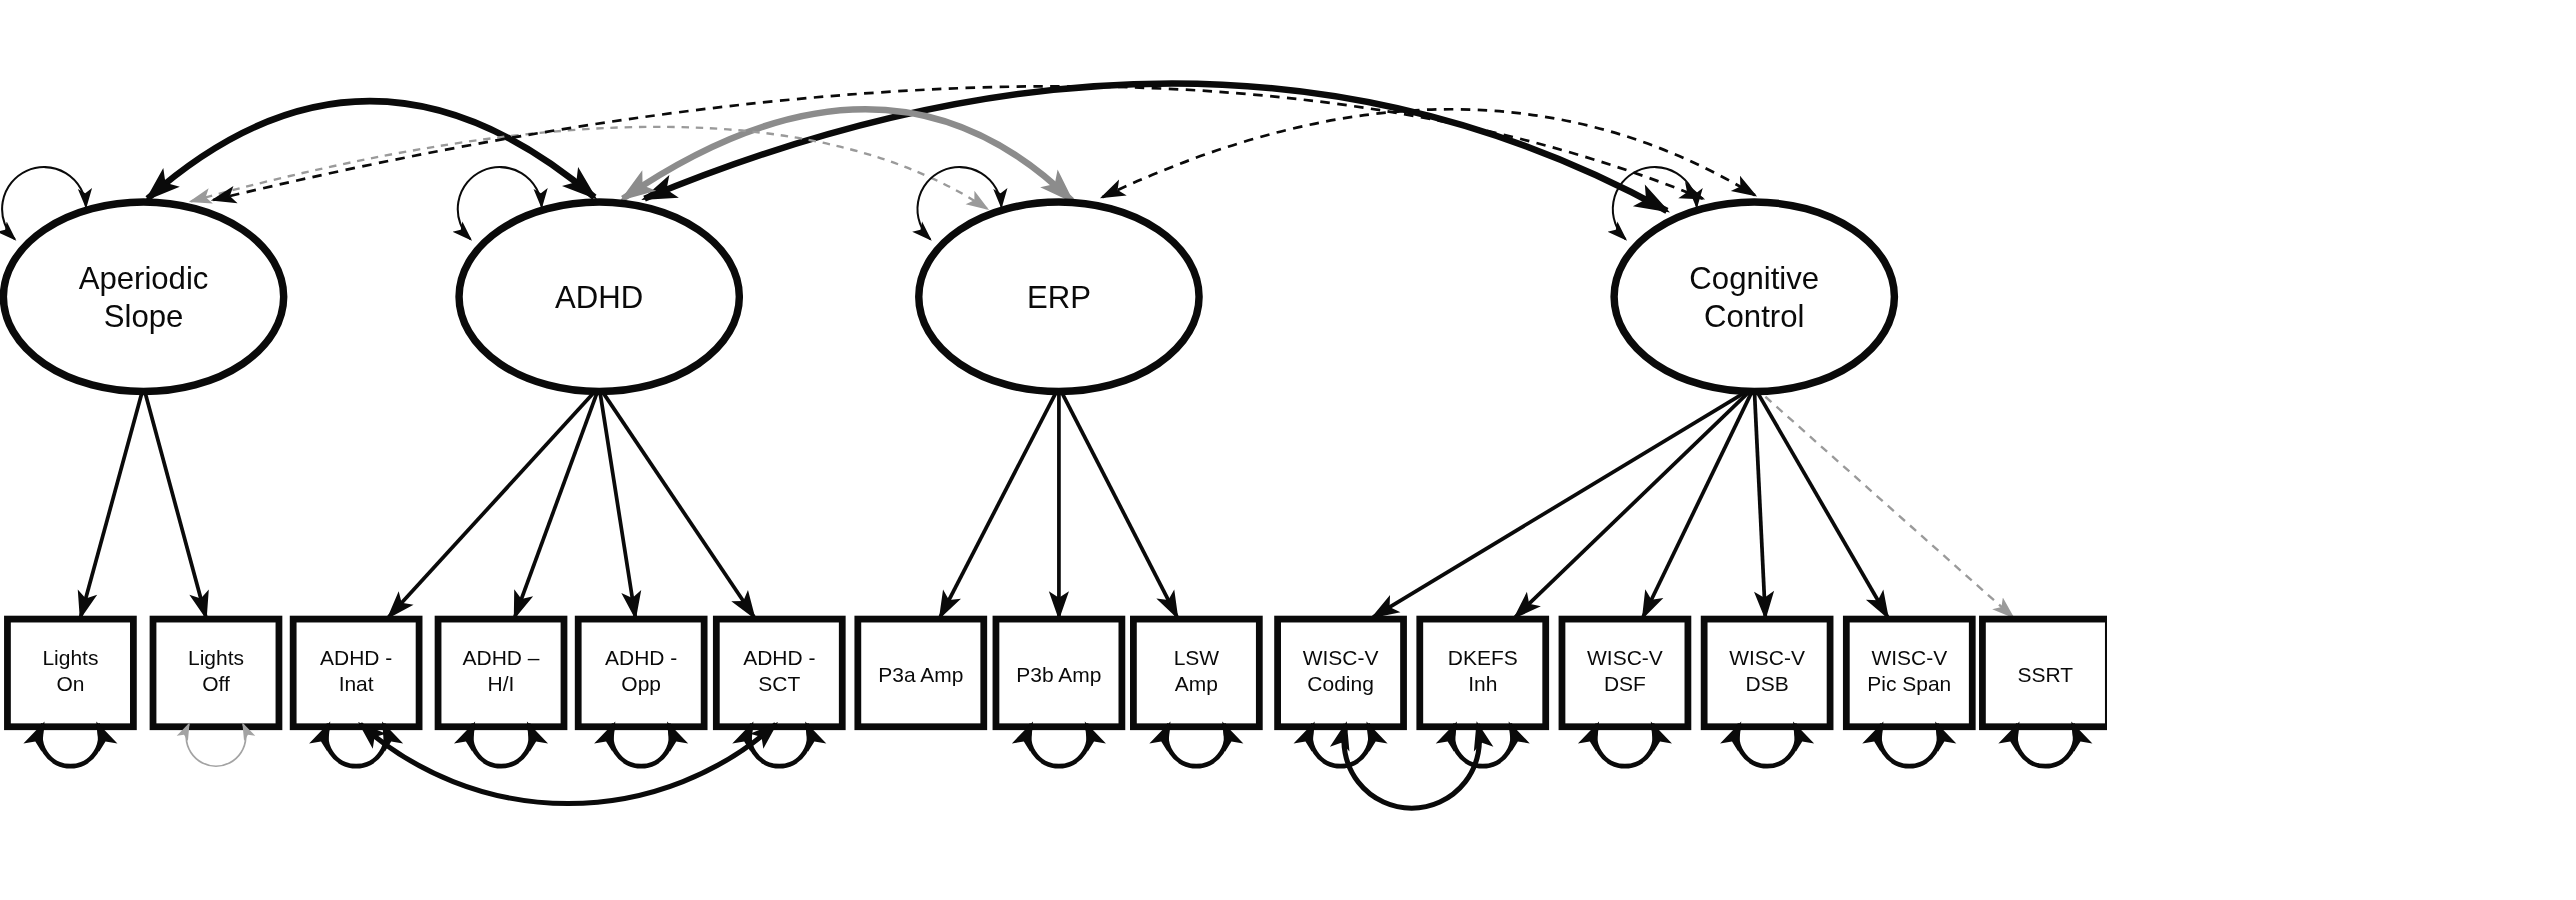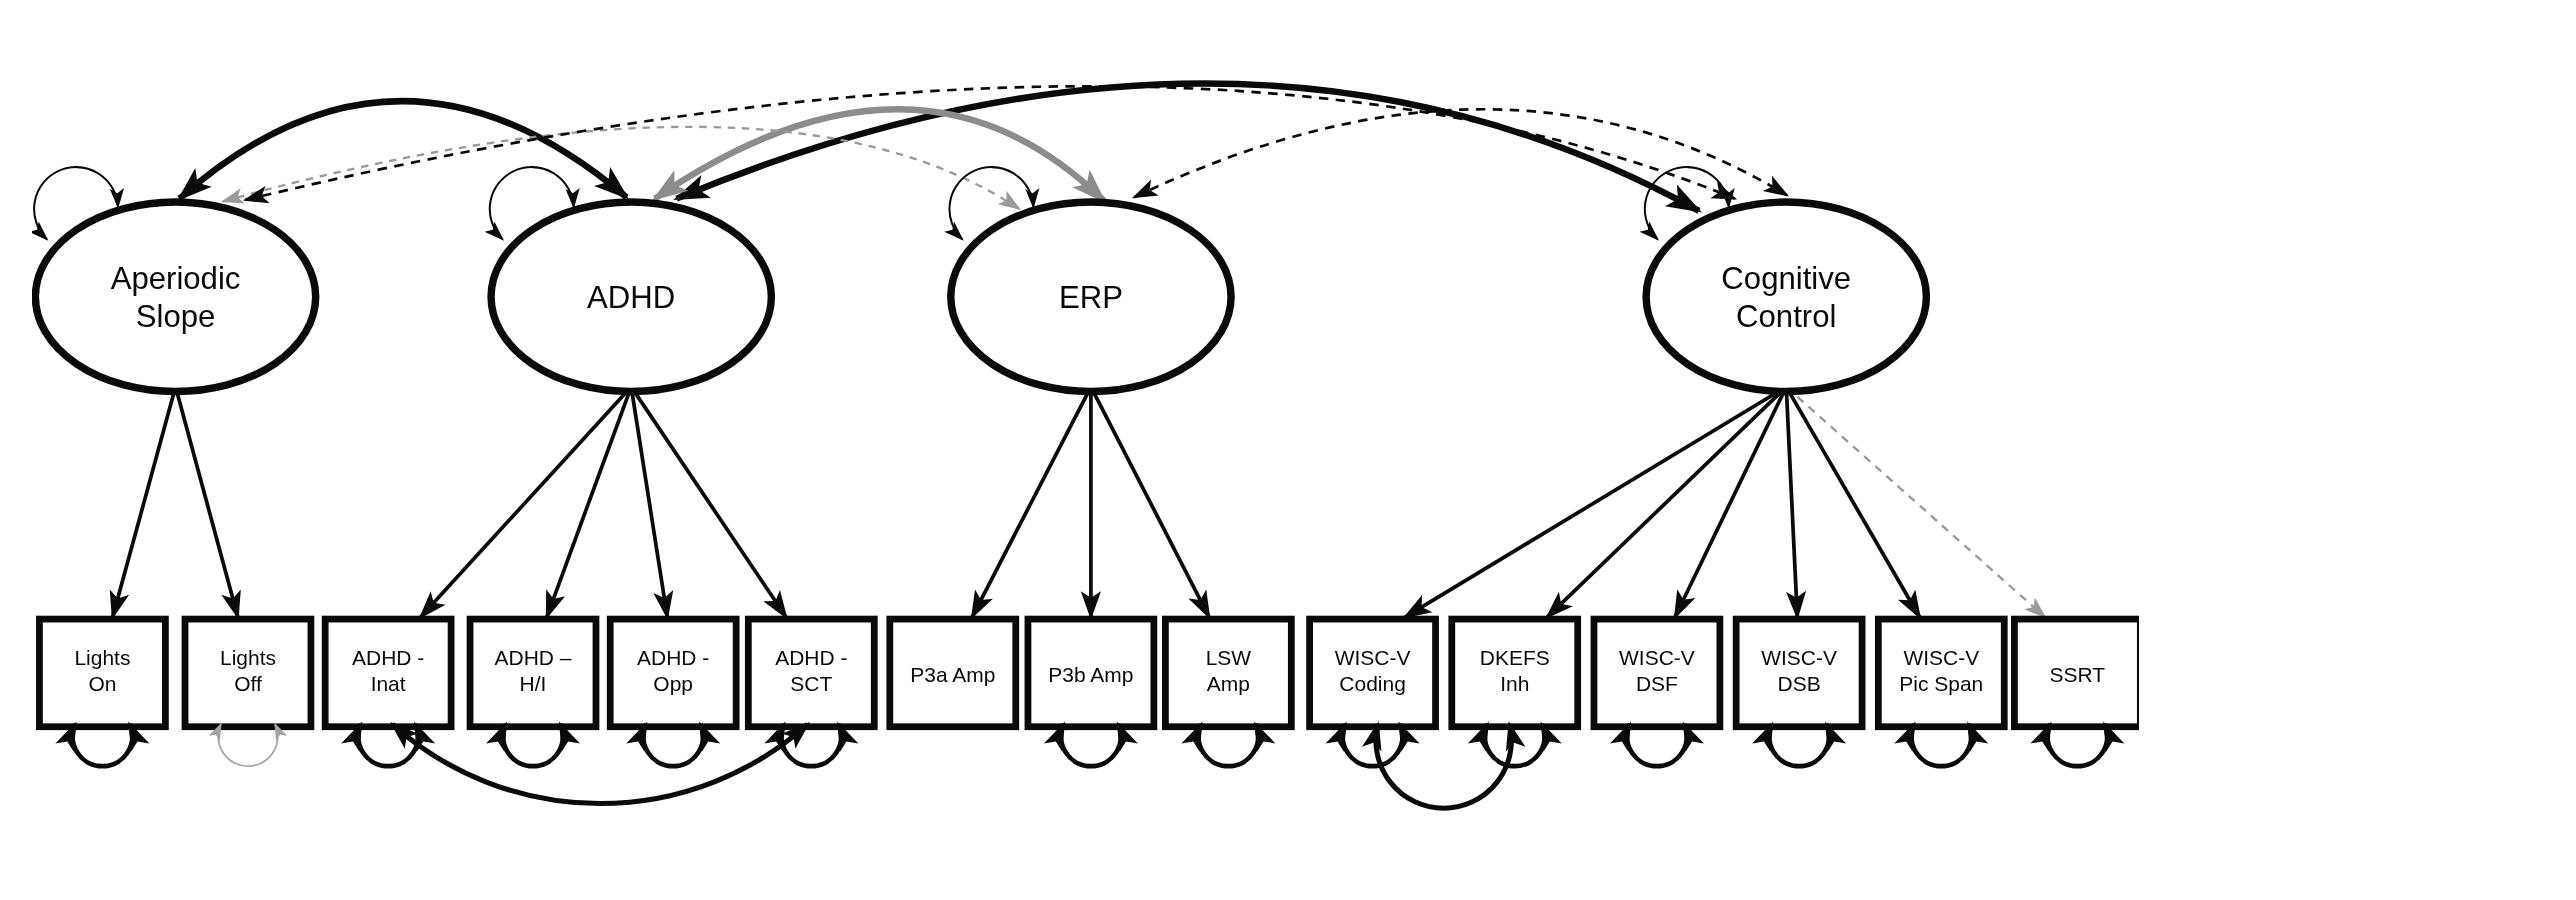--- a/index.html
+++ b/index.html
@@ -1,17 +1,17 @@
 <!DOCTYPE html>
 <html style="font-size:13.2px"><head>
 <meta charset="utf-8">
 <style>
   html,body{margin:0;padding:0;background:#ffffff;}
   .stage{position:relative;width:2107px;height:901px;background:#ffffff;overflow:hidden;
-         font-family:"Liberation Sans", sans-serif;margin-left:32px;}
+         font-family:"Liberation Sans", sans-serif;}
   svg{display:block;width:100%;height:100%;}
   text{font-family:"Liberation Sans", sans-serif;fill:#0a0a0a;}
   .latent-label{font-size:46px;}
   .observed-label{font-size:31px;}
 </style>
 </head>
 <body>
 
 <div class="stage">
   <svg id="diagram" viewBox="0 0 3112 1088" preserveAspectRatio="xMidYMid meet">

